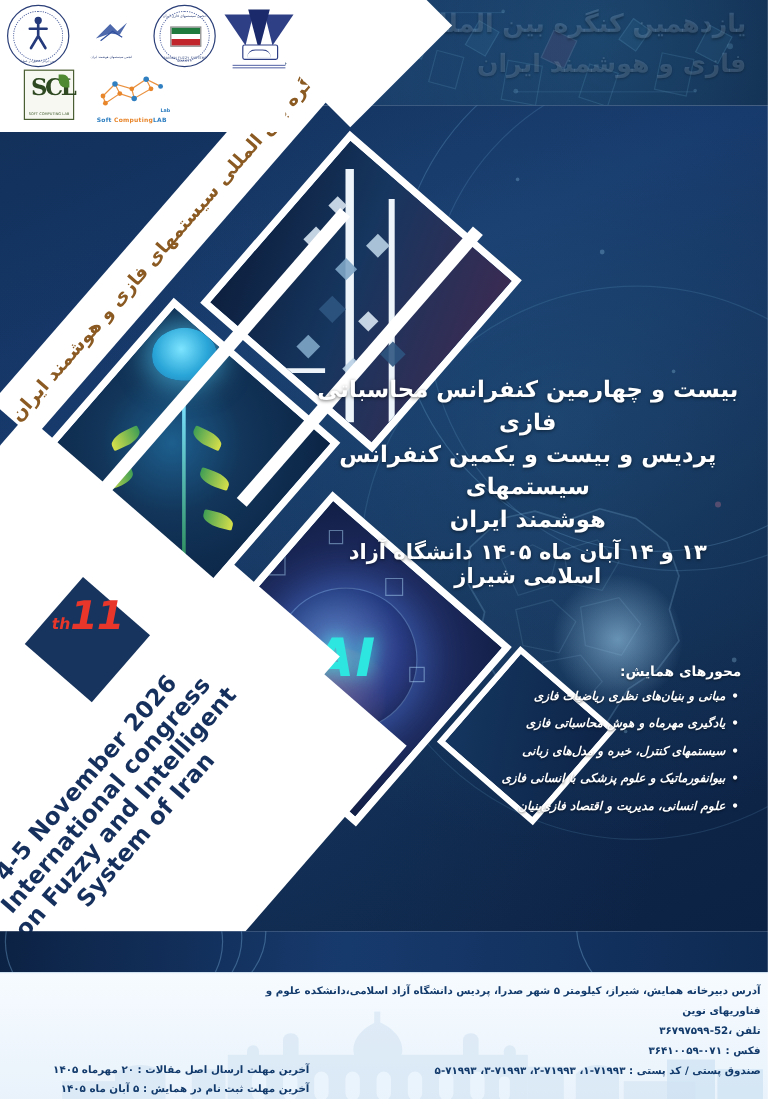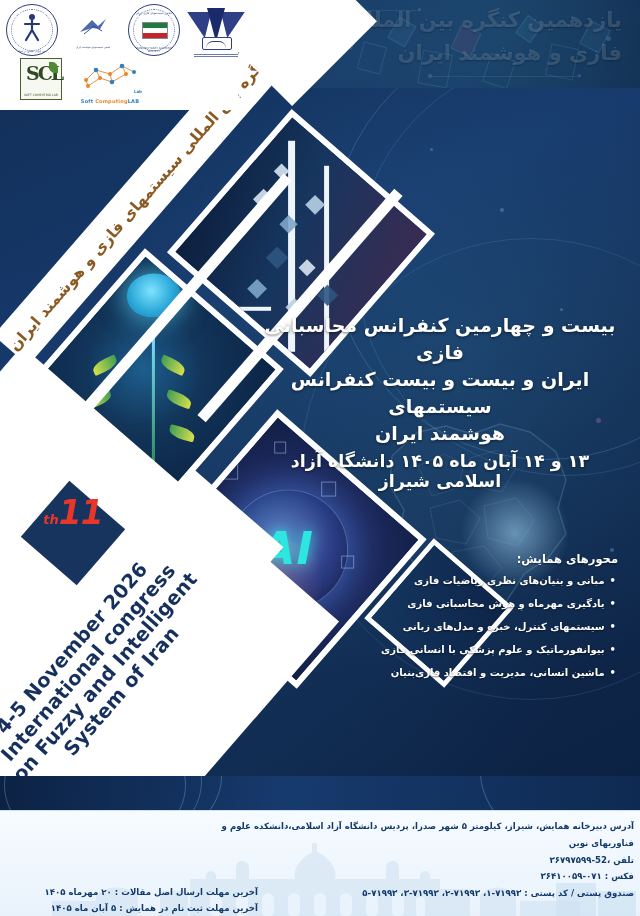--- a/index.html
+++ b/index.html
@@ -265,21 +265,21 @@
   .topics{
     position:absolute;right:22px;top:552px;width:330px;z-index:9;
     direction:rtl;text-align:right;
   }
   .topics-head{
     color:#ffffff;font-size:11.5px;font-weight:700;margin-bottom:9px;
     text-shadow:0 1px 2px rgba(0,0,0,.5);
   }
   .topic{
     color:#ffffff;font-size:10px;font-weight:700;margin-bottom:12px;
-    text-shadow:0 1px 2px rgba(0,0,0,.5);padding-right:2px;
+    text-shadow:0 1px 2px rgba(0,0,0,.5);padding-right:2px;font-style:italic;
   }
   .topic .b{color:#ffffff;margin-left:5px;}
 
   
   .bottom-band{
     position:absolute;left:0;top:776px;width:640px;height:34px;
     background:linear-gradient(95deg,#0c2244 0%,#173a6d 45%,#0e2a52 100%);
     overflow:hidden;z-index:10;
   }
   .bb-swoosh{position:absolute;border-radius:50%;border:1px solid rgba(130,185,225,.35);}
@@ -427,41 +427,41 @@
     <div class="band-text-en">
       <span>4-5 November 2026</span>
       <span>International congress</span>
       <span>on Fuzzy and Intelligent</span>
       <span>System of Iran</span>
     </div>
   </div>
 
   <div class="title-block">
     <div class="title-line">بیست و چهارمین کنفرانس محاسباتی فازی</div>
-    <div class="title-line">ایران و بیست و بیست کنفرانس سیستمهای</div>
+    <div class="title-line">پردیس و بیست و یکمین کنفرانس سیستمهای</div>
     <div class="title-line">هوشمند ایران</div>
     <div class="title-date">۱۳ و ۱۴ آبان ماه ۱۴۰۵ دانشگاه آزاد اسلامی شیراز</div>
   </div>
 
   <div class="topics">
     <div class="topics-head">محورهای همایش:</div>
     <div class="topic">
       <span class="b">•</span><span>مبانی و بنیان‌های نظری ریاضیات فازی</span>
     </div>
     <div class="topic">
       <span class="b">•</span><span>یادگیری مهرماه و هوش محاسباتی فازی</span>
     </div>
     <div class="topic">
       <span class="b">•</span><span>سیستمهای کنترل، خبره و مدل‌های زبانی</span>
     </div>
     <div class="topic">
       <span class="b">•</span><span>بیوانفورماتیک و علوم پزشکی با انسانی فازی</span>
     </div>
     <div class="topic">
-      <span class="b">•</span><span>ماشین انسانی، مدیریت و اقتصاد فازی‌بنیان</span>
+      <span class="b">•</span><span>علوم انسانی، مدیریت و اقتصاد فازی‌بنیان</span>
     </div>
   </div>
 
   <div class="logo-panel">
     <div class="logo-row r1">
       <div class="logo lg-azad">
         <div class="wing wl"></div>
           <div class="wing wr"></div>
           <div class="ctr"></div>
         <div class="base"></div>

